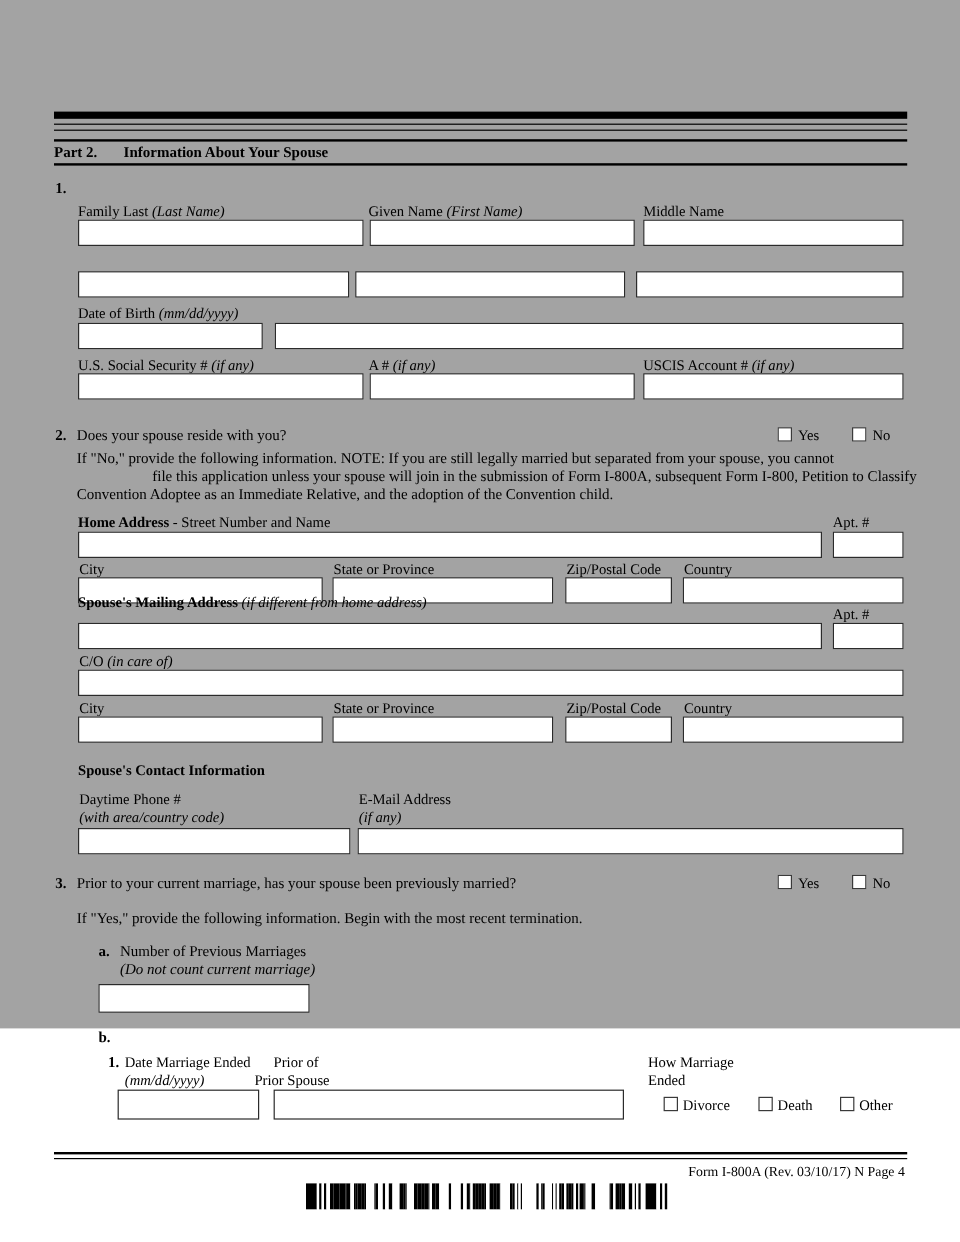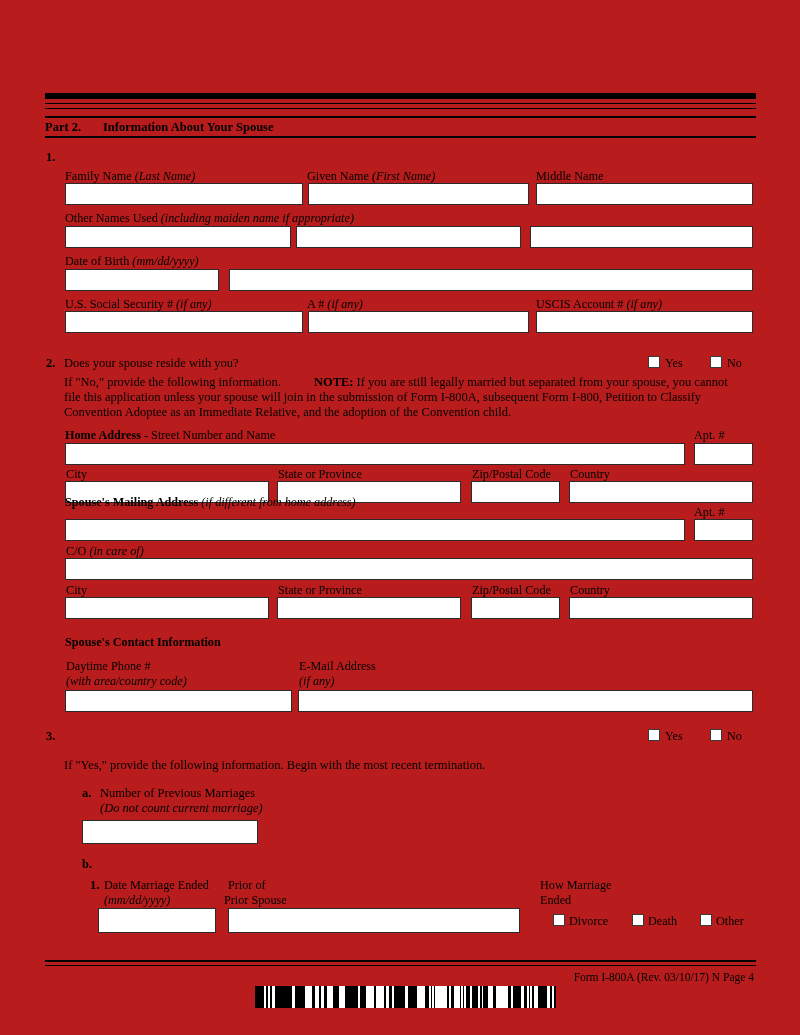--- a/index.html
+++ b/index.html
@@ -14,22 +14,22 @@
     position: relative;
     font-family: "Liberation Serif", "DejaVu Serif", serif;
     color: #000000;
     overflow: hidden;
   }
 
   .page {
     position: absolute;
     left: 0; top: 0;
     width: 800px;
-    height: 1035px;
-    background: #b91c1c;
+    height: 857px;
+    background: #a3a3a3;
   }
 
   
   .rule-thick {
     position: absolute;
     left: 45px;
     width: 711px;
     height: 6px;
     background: #000;
   }
@@ -60,21 +60,21 @@
     position: absolute;
     font-weight: bold;
     font-size: 12.5px;
     line-height: 14px;
   }
   .qtext {
     position: absolute;
     font-size: 12.5px;
     line-height: 15.5px;
   }
-  .qtext b { font-weight: bold; margin-left: 30px; }
+  .qtext b { font-weight: normal; }
   .qtext i { font-style: italic; }
 
   
   .lbl {
     position: absolute;
     font-size: 12.2px;
     line-height: 14px;
     white-space: nowrap;
   }
   .lbl i { font-style: italic; }
@@ -153,37 +153,33 @@
   <div class="rule-thin" style="top:116px;height:2px;"></div>
 
   <div class="part-header" style="top:120px;">
     <span class="part-num">Part 2.</span><span>Information About Your Spouse</span>
   </div>
   <div class="rule-thin" style="top:136px;height:2px;"></div>
 
   <div class="qnum" style="left:46px;top:150px;">1.</div>
 
   <div class="lbl" style="left:65px;top:169px;">
-    <span>Family Name</span>
+    <span>Family Last</span>
     <i>(Last Name)</i>
   </div>
   <div class="lbl" style="left:307px;top:169px;">
     <span>Given Name</span>
     <i>(First Name)</i>
   </div>
   <div class="lbl" style="left:536px;top:169px;">Middle Name</div>
 
   <div class="box heavy" style="left:65px;top:183px;width:238px;height:22px;"></div>
   <div class="box heavy" style="left:308px;top:183px;width:221px;height:22px;"></div>
   <div class="box heavy" style="left:536px;top:183px;width:217px;height:22px;"></div>
 
-  <div class="lbl" style="left:65px;top:211px;">
-    <span>Other Names Used</span>
-    <i>(including maiden name if appropriate)</i>
-  </div>
   <div class="box heavy" style="left:65px;top:226px;width:226px;height:22px;"></div>
   <div class="box heavy" style="left:296px;top:226px;width:225px;height:22px;"></div>
   <div class="box heavy" style="left:530px;top:226px;width:223px;height:22px;"></div>
 
   <div class="lbl" style="left:65px;top:254px;">
     <span>Date of Birth</span>
     <i>(mm/dd/yyyy)</i>
   </div>
   <div class="box heavy" style="left:65px;top:269px;width:154px;height:22px;"></div>
   <div class="box heavy" style="left:229px;top:269px;width:524px;height:22px;"></div>
@@ -206,21 +202,21 @@
 
   <div class="qnum" style="left:46px;top:356px;">2.</div>
   <div class="qtext" style="left:64px;top:356px;">Does your spouse reside with you?</div>
 
   <div class="cb" style="left:648px;top:356px;"></div>
   <div class="cblabel" style="left:665px;top:357px;">Yes</div>
   <div class="cb" style="left:710px;top:356px;"></div>
   <div class="cblabel" style="left:727px;top:357px;">No</div>
 
   <div class="qtext" style="left:64px;top:375px;width:700px;"><span>If "No," provide the following information.  </span><b>NOTE:</b><span>  If you are still legally married but separated from your spouse, you cannot</span></div>
-  <div class="qtext" style="left:64px;top:390px;width:700px;">file this application unless your spouse will join in the submission of Form I-800A, subsequent Form I-800, Petition to Classify</div>
+  <div class="qtext" style="left:64px;top:390px;width:700px;text-align:right;">file this application unless your spouse will join in the submission of Form I-800A, subsequent Form I-800, Petition to Classify</div>
   <div class="qtext" style="left:64px;top:405px;width:700px;">Convention Adoptee as an Immediate Relative, and the adoption of the Convention child.</div>
 
   <div class="lbl" style="left:65px;top:428px;">
     <b>Home Address</b><span> - Street Number and Name</span>
   </div>
   <div class="lbl" style="left:694px;top:428px;">Apt. #</div>
   <div class="box heavy" style="left:65px;top:443px;width:620px;height:22px;"></div>
   <div class="box heavy" style="left:694px;top:443px;width:59px;height:22px;"></div>
 
   <div class="lbl" style="left:66px;top:467px;">City</div>
@@ -255,40 +251,41 @@
 
   <div class="lbl" style="left:65px;top:635px;font-weight:bold;">Spouse's Contact Information</div>
   <div class="lbl" style="left:66px;top:659px;">Daytime Phone #</div>
   <div class="lbl" style="left:66px;top:674px;font-style:italic;">(with area/country code)</div>
   <div class="lbl" style="left:299px;top:659px;">E-Mail Address</div>
   <div class="lbl" style="left:299px;top:674px;font-style:italic;">(if any)</div>
   <div class="box heavy" style="left:65px;top:690px;width:227px;height:22px;"></div>
   <div class="box heavy" style="left:298px;top:690px;width:455px;height:22px;"></div>
 
   <div class="qnum" style="left:46px;top:729px;">3.</div>
+  <div class="qtext" style="left:64px;top:729px;">Prior to your current marriage, has your spouse been previously married?</div>
 
   <div class="cb" style="left:648px;top:729px;"></div>
   <div class="cblabel" style="left:665px;top:730px;">Yes</div>
   <div class="cb" style="left:710px;top:729px;"></div>
   <div class="cblabel" style="left:727px;top:730px;">No</div>
 
   <div class="qtext" style="left:64px;top:758px;">If "Yes," provide the following information.  Begin with the most recent termination.</div>
 
   <div class="qnum" style="left:82px;top:786px;">a.</div>
   <div class="qtext" style="left:100px;top:786px;">Number of Previous Marriages</div>
   <div class="qtext" style="left:100px;top:801px;font-style:italic;">(Do not count current marriage)</div>
   <div class="box heavy" style="left:82px;top:820px;width:176px;height:24px;"></div>
 
   <div class="qnum" style="left:82px;top:857px;">b.</div>
 
   <div class="qnum" style="left:90px;top:878px;">1.</div>
   <div class="lbl" style="left:104px;top:878px;">Date Marriage Ended</div>
   <div class="lbl" style="left:104px;top:893px;font-style:italic;">(mm/dd/yyyy)</div>
   <div class="lbl" style="left:228px;top:878px;">Prior of</div>
-  <div class="lbl" style="left:224px;top:893px;">Prior Spouse</div>
+  <div class="lbl" style="left:212px;top:893px;">Prior Spouse</div>
   <div class="lbl" style="left:540px;top:878px;">How Marriage</div>
   <div class="lbl" style="left:540px;top:893px;">Ended</div>
 
   <div class="box heavy" style="left:98px;top:908px;width:118px;height:25px;"></div>
   <div class="box heavy" style="left:228px;top:908px;width:292px;height:25px;"></div>
 
   <div class="cb" style="left:553px;top:914px;"></div>
   <div class="cblabel" style="left:569px;top:915px;">Divorce</div>
   <div class="cb" style="left:632px;top:914px;"></div>
   <div class="cblabel" style="left:648px;top:915px;">Death</div>

